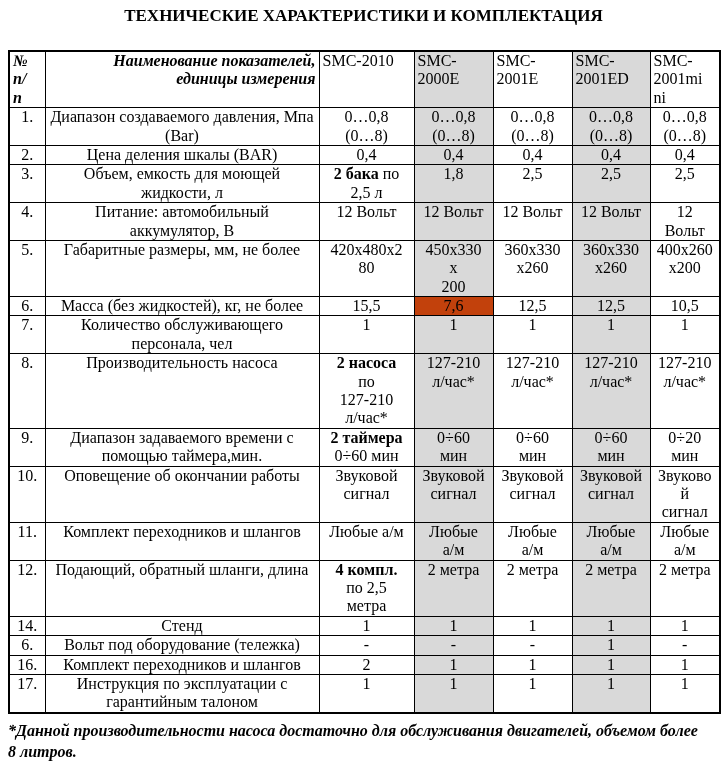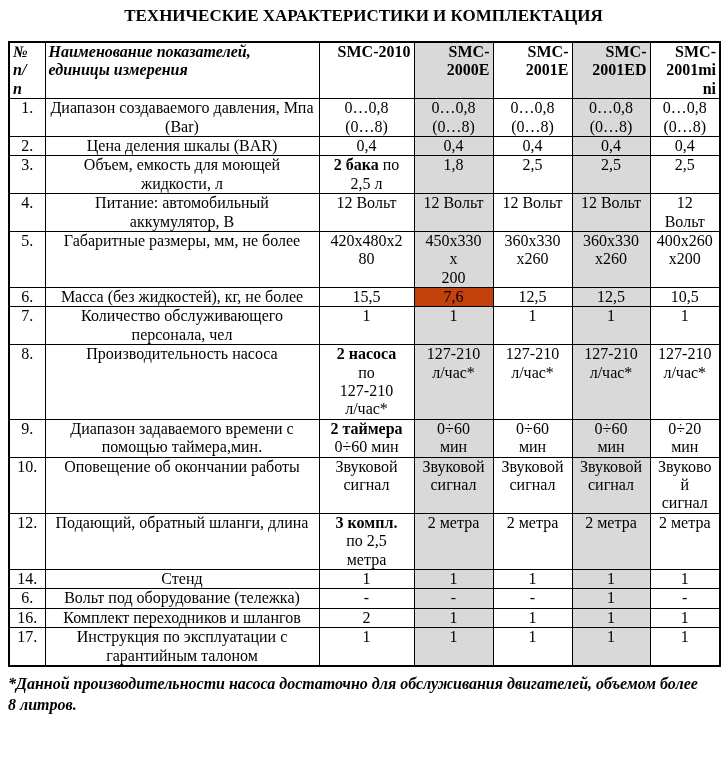--- a/index.html
+++ b/index.html
@@ -11,47 +11,47 @@
   }
   .page {
     width: 727px;
     box-sizing: border-box;
     padding: 4px 8px 8px 8px;
   }
   .doc-title {
     font-size: 17px;
     font-weight: bold;
     text-align: center;
-    margin: 2px 0 15px 0;
+    margin: 2px 0 24px 0;
     white-space: pre-line;
   }
   table.spec {
     border-collapse: collapse;
     table-layout: fixed;
     width: 711px;
     border: 2px solid #000;
   }
   table.spec th, table.spec td {
     border: 1.5px solid #000;
     vertical-align: top;
     padding: 0 3px;
     line-height: 1.15;
     font-size: 16px;
     white-space: pre-line;
     overflow: hidden;
   }
   th.h-num, th.h-name {
     font-weight: bold;
     font-style: italic;
-    text-align: left;
+    text-align: right;
   }
   th.h-num { text-align: left; padding-left: 4px; }
   th.h-model {
-    font-weight: bold;
-    text-align: right;
+    font-weight: normal;
+    text-align: left;
   }
   td.c-num { text-align: center; }
   td.c-name { text-align: center; padding-left: 6px; padding-right: 4px; }
   td.c-val { text-align: center; }
   .footnote {
     font-size: 16px;
     font-weight: bold;
     font-style: italic;
     margin: 6px 0 0 0;
     white-space: pre-line;
@@ -179,23 +179,32 @@
         <tr>
           <td class="c-num">10.</td>
           <td class="c-name">Оповещение об окончании работы</td>
           <td class="c-val">Звуковой<br>сигнал</td>
           <td class="c-val shaded" style="background: rgb(217, 217, 217);">Звуковой<br>сигнал</td>
           <td class="c-val">Звуковой<br>сигнал</td>
           <td class="c-val shaded" style="background: rgb(217, 217, 217);">Звуковой<br>сигнал</td>
           <td class="c-val">Звуково<br>й<br>сигнал</td>
         </tr>
         <tr>
+          <td class="c-num">11.</td>
+          <td class="c-name">Комплект переходников и шлангов</td>
+          <td class="c-val">Любые а/м</td>
+          <td class="c-val shaded" style="background: rgb(217, 217, 217);">Любые<br>а/м</td>
+          <td class="c-val">Любые<br>а/м</td>
+          <td class="c-val shaded" style="background: rgb(217, 217, 217);">Любые<br>а/м</td>
+          <td class="c-val">Любые<br>а/м</td>
+        </tr>
+        <tr>
           <td class="c-num">12.</td>
           <td class="c-name">Подающий, обратный шланги, длина</td>
-          <td class="c-val"><b>3 компл.</b><br>по 2,5<br>метра</td>
+          <td class="c-val"><b>4 компл.</b><br>по 2,5<br>метра</td>
           <td class="c-val shaded" style="background: rgb(217, 217, 217);">2 метра</td>
           <td class="c-val">2 метра</td>
           <td class="c-val shaded" style="background: rgb(217, 217, 217);">2 метра</td>
           <td class="c-val">2 метра</td>
         </tr>
         <tr>
           <td class="c-num">14.</td>
           <td class="c-name">Стенд</td>
           <td class="c-val">1</td>
           <td class="c-val shaded" style="background: rgb(217, 217, 217);">1</td>

